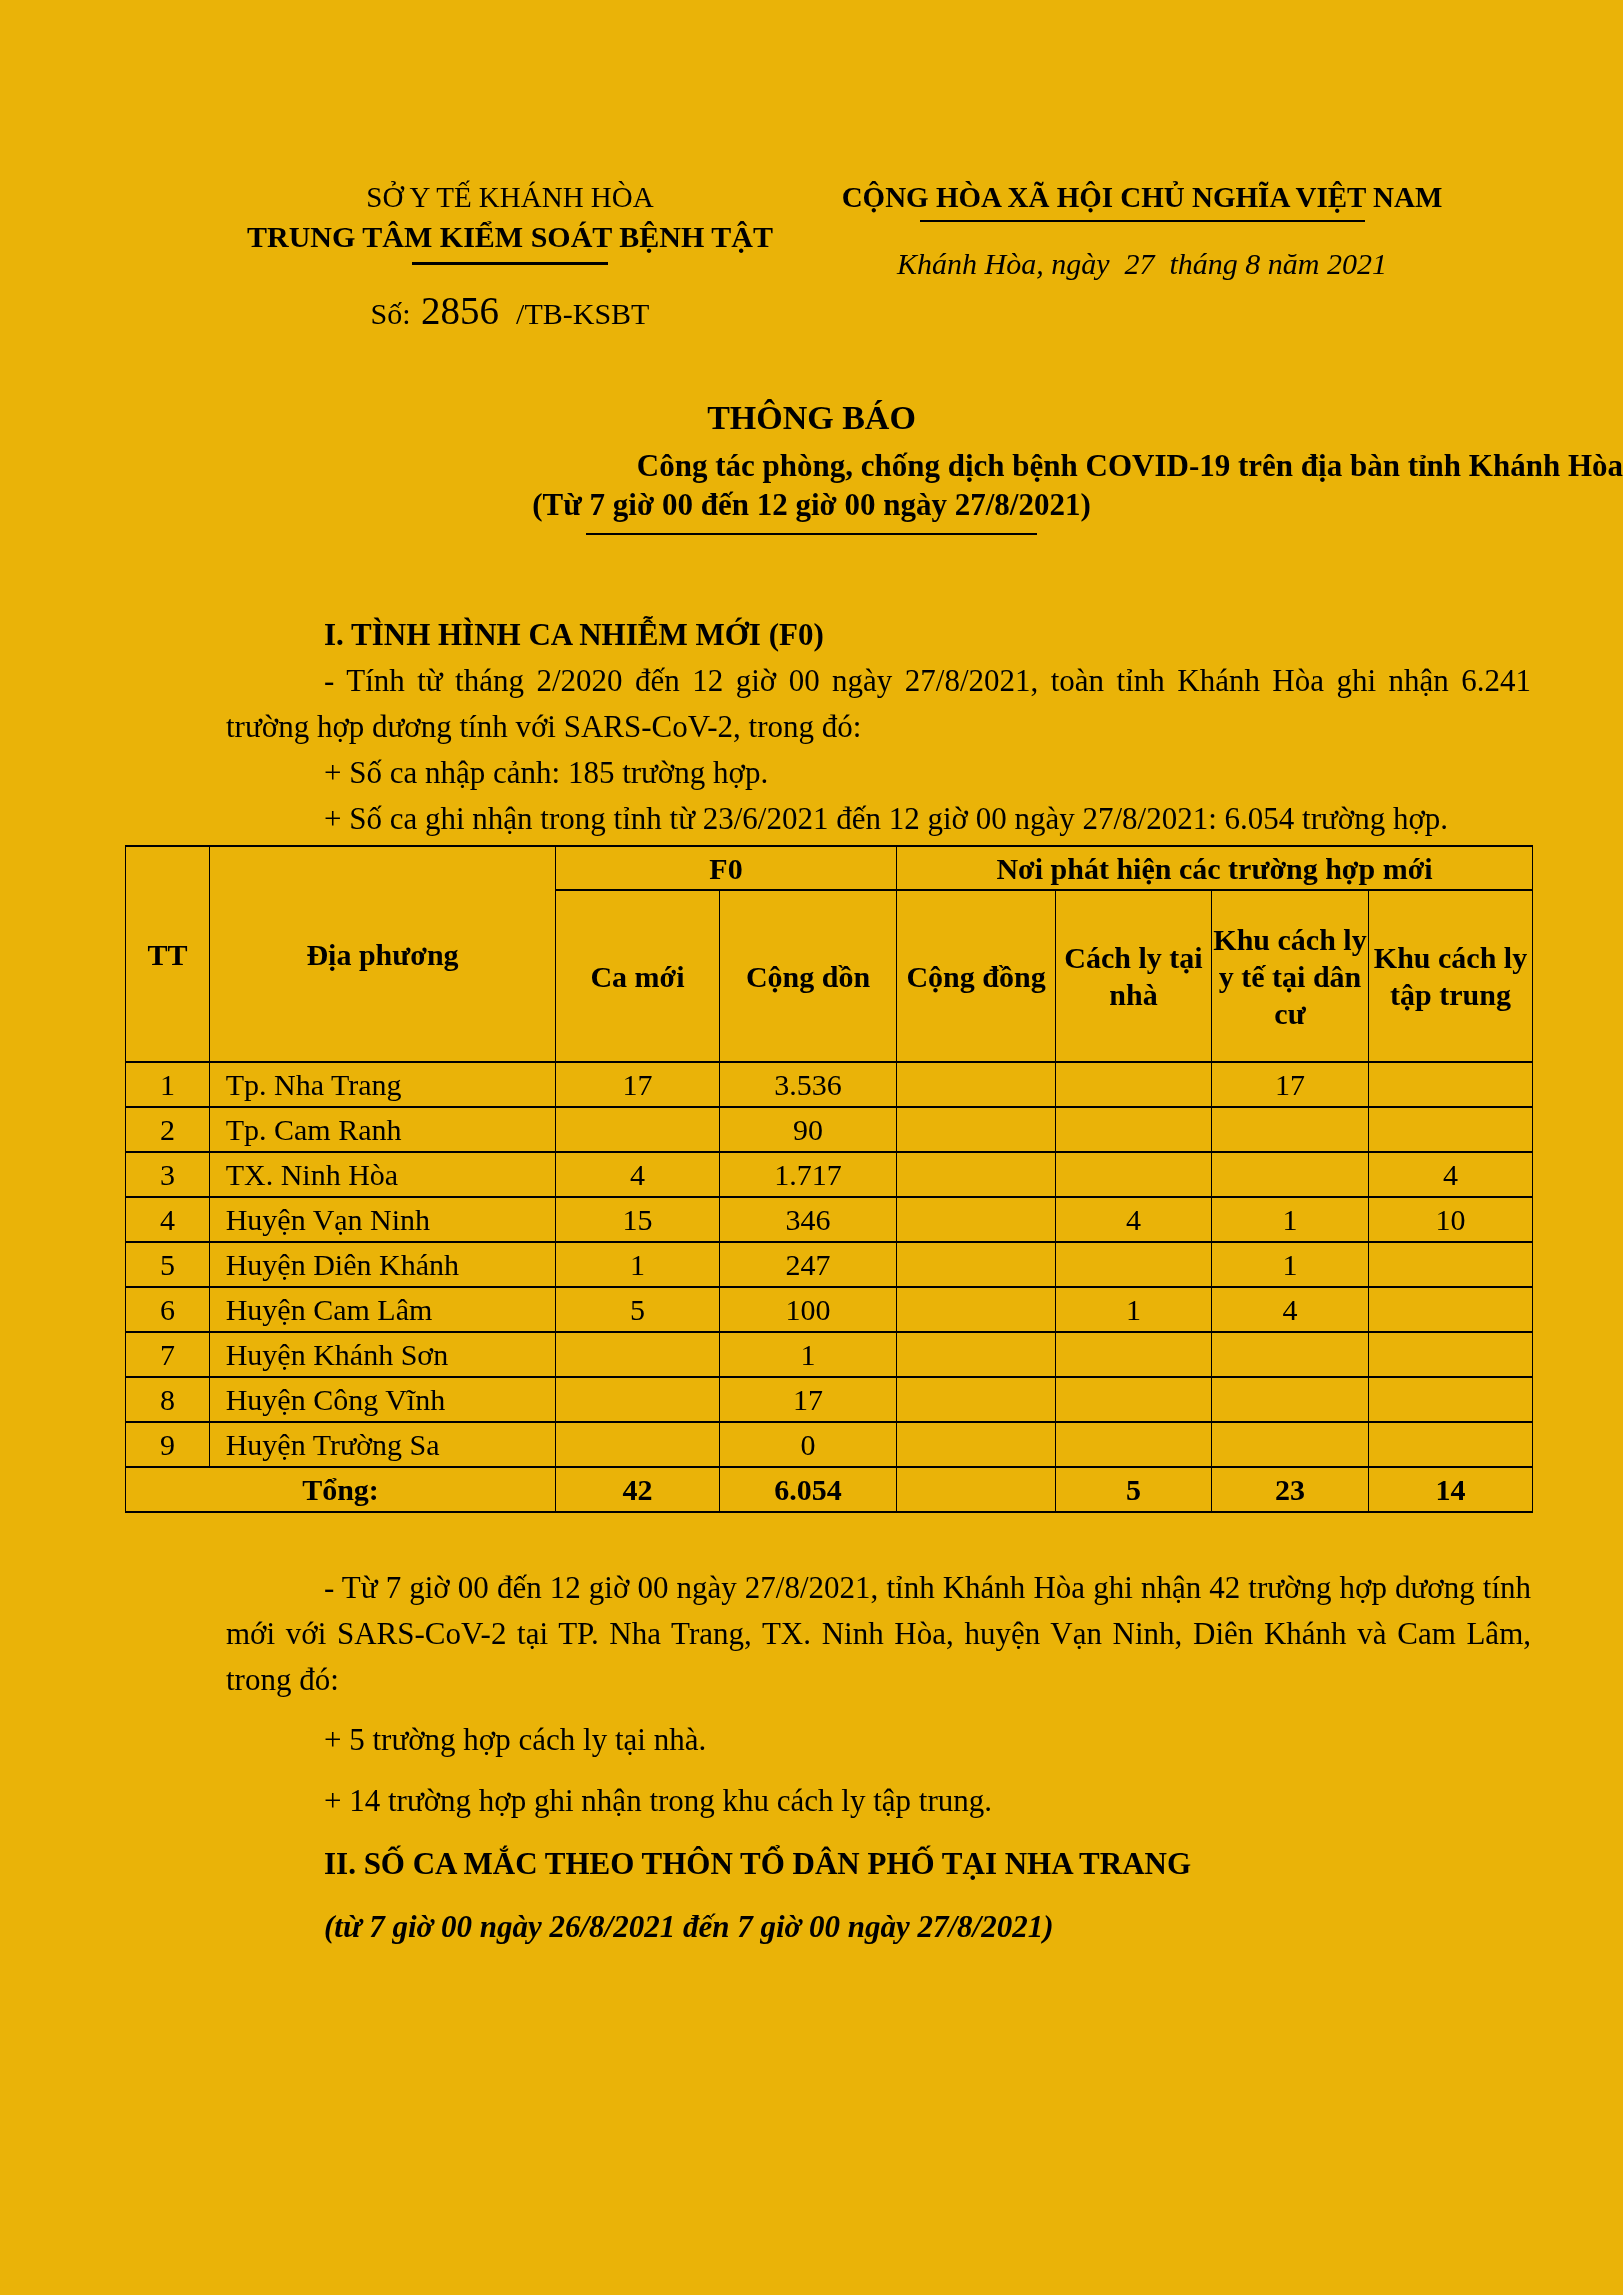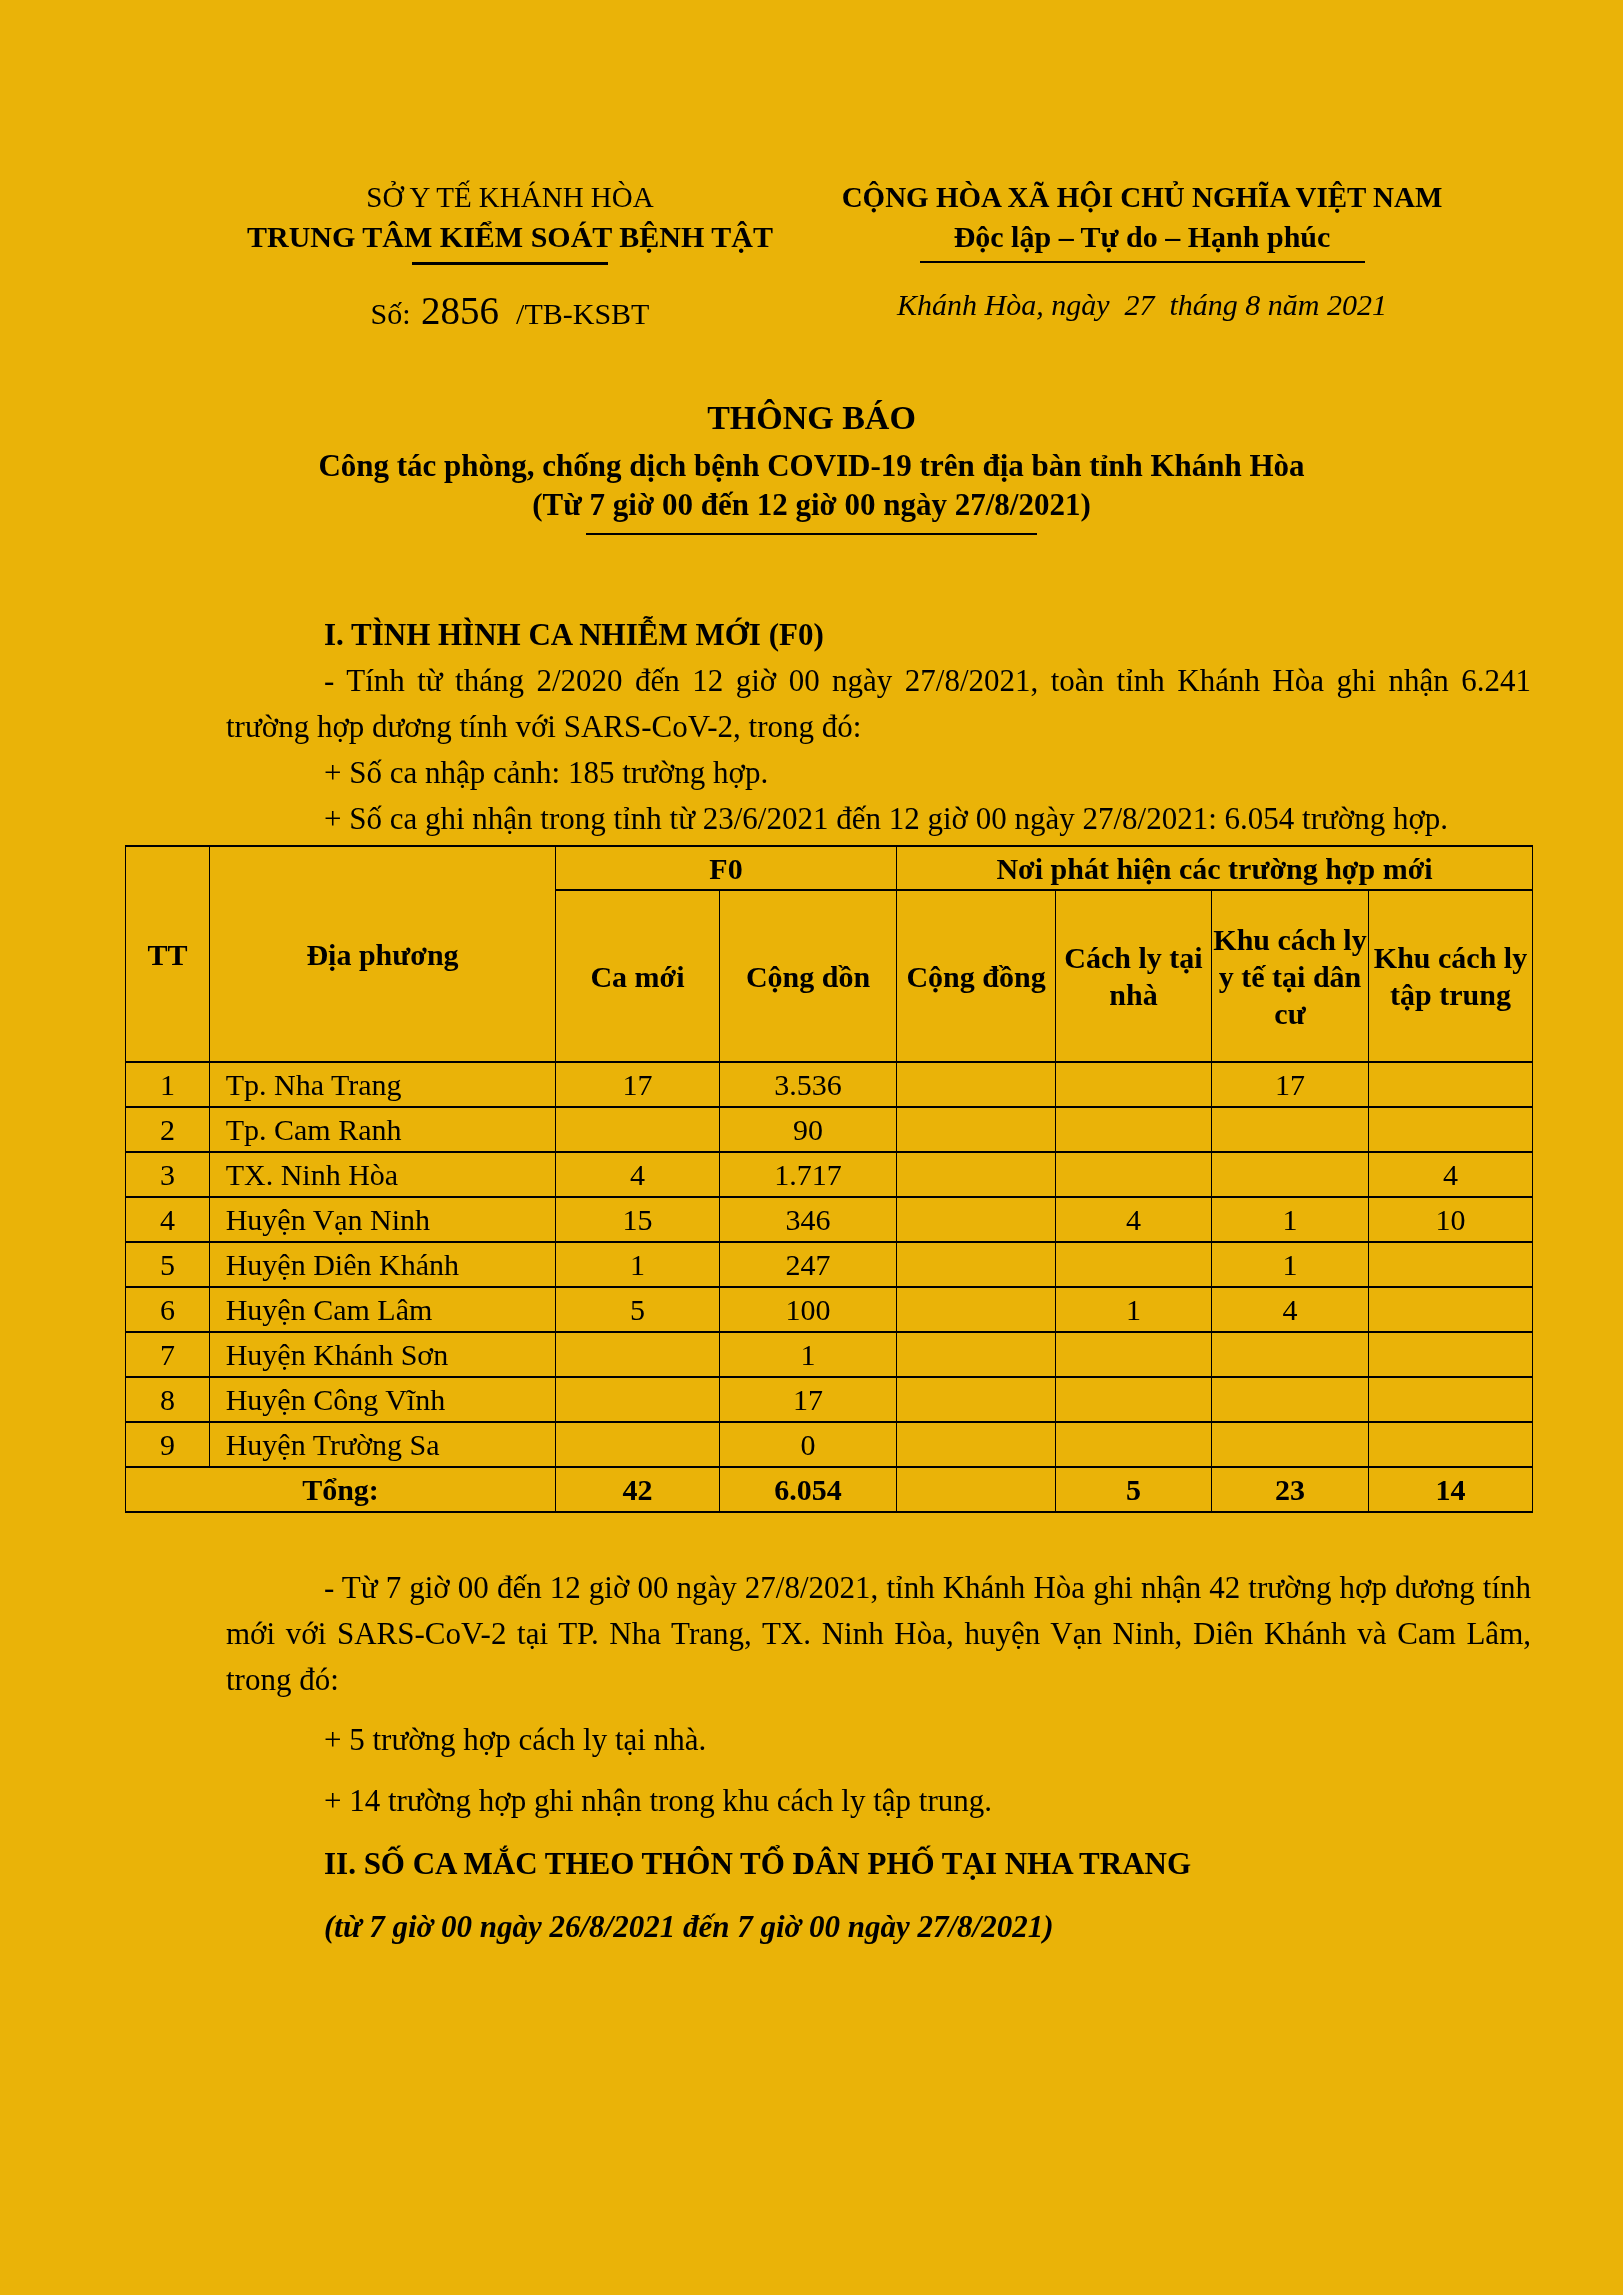--- a/index.html
+++ b/index.html
@@ -23,21 +23,21 @@
   .so-line { margin-top:23px; font-size:30px; white-space:nowrap; }
   .so-number { font-size:39px; margin:0 17px 0 10.5px; }
   .header-right { width:654px; margin-left:auto; margin-right:154px; text-align:center; }
   .nat-line1 { font-size:29px; font-weight:bold; line-height:38px; }
   .nat-line2 { font-size:30px; font-weight:bold; line-height:41px; }
   .rule-right { width:445px; margin:3.9px auto 0; }
   .date-line { margin-top:25px; font-size:30px; font-style:italic; white-space:nowrap; }
   
   .title-block { text-align:center; margin-top:65px; }
   .title1 { font-size:34px; font-weight:bold; line-height:39px; }
-  .title2 { font-size:31px; font-weight:bold; line-height:41px; margin-top:7.9px; }
+  .title2 { font-size:31px; font-weight:bold; line-height:41px; margin-top:7.9px;text-align:right; }
   .title3 { font-size:31px; font-weight:bold; line-height:38px; }
   .rule-title { width:451px; margin:9.2px auto 0; }
   
   .content { padding:0 92px 0 226px; }
   .heading { font-size:31px; font-weight:bold; margin:77px 0 0; text-indent:98px; line-height:46px; text-align:left; }
   .heading-tight { margin-top:17px; }
   .para { font-size:31px; line-height:46px; text-align:justify; text-indent:98px; margin:0; }
   .mt  { margin-top:52px; }
   .gap { margin-top:14.4px; }
   .subheading { font-size:31px; font-weight:bold; font-style:italic; text-indent:98px; margin:17px 0 0; line-height:46px; text-align:left; }
@@ -75,21 +75,20 @@
     <div class="header-left">
       <div class="org-line1">SỞ Y TẾ KHÁNH HÒA</div>
       <div class="org-line2">TRUNG TÂM KIỂM SOÁT BỆNH TẬT</div>
       <div class="rule rule-left"></div>
       <div class="so-line">
         <span>Số:</span><span class="so-number">2856</span><span>/TB-KSBT</span>
       </div>
     </div>
     <div class="header-right">
       <div class="nat-line1">CỘNG HÒA XÃ HỘI CHỦ NGHĨA VIỆT NAM</div>
-      <div class="nat-line2">Độc lập – Tự do – Hạnh phúc</div>
       <div class="rule rule-right"></div>
       <div class="date-line">Khánh Hòa, ngày&nbsp; 27 &nbsp;tháng 8 năm 2021</div>
     </div>
   </div>
 
   <div class="title-block">
     <div class="title1">THÔNG BÁO</div>
     <div class="title2">Công tác phòng, chống dịch bệnh COVID-19 trên địa bàn tỉnh Khánh Hòa</div>
     <div class="title3">(Từ 7 giờ 00 đến 12 giờ 00 ngày 27/8/2021)</div>
     <div class="rule rule-title"></div>

